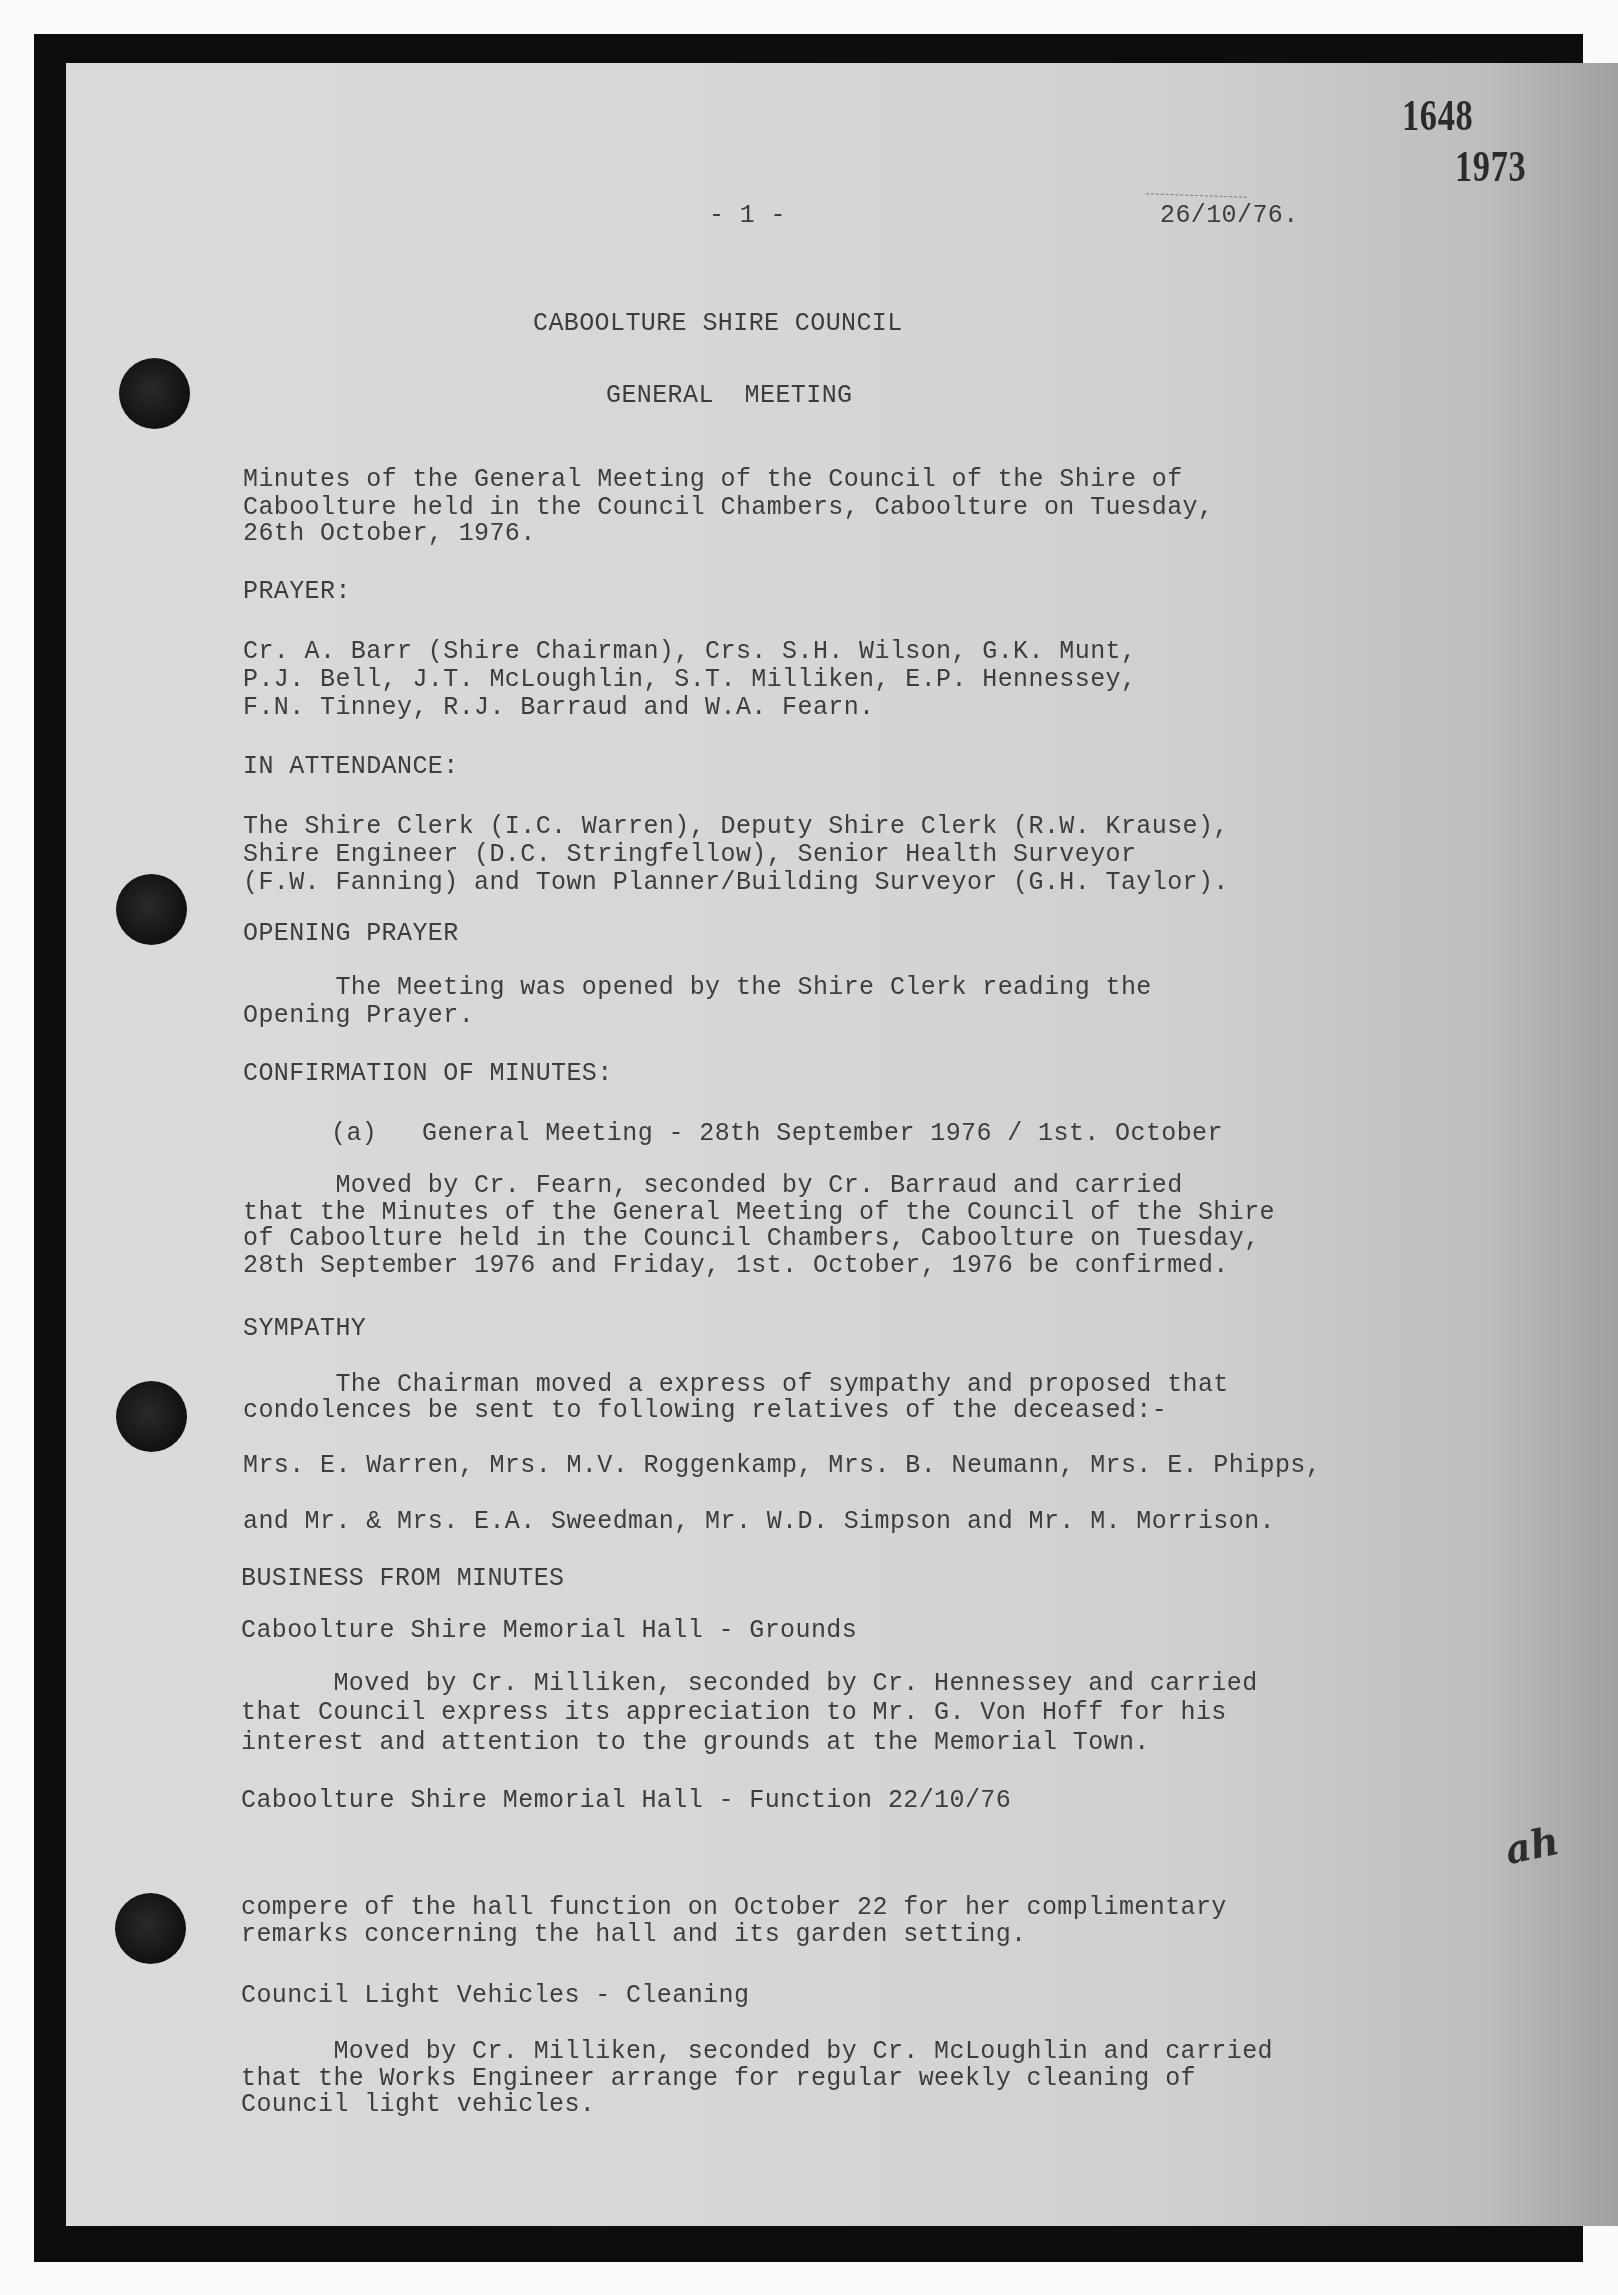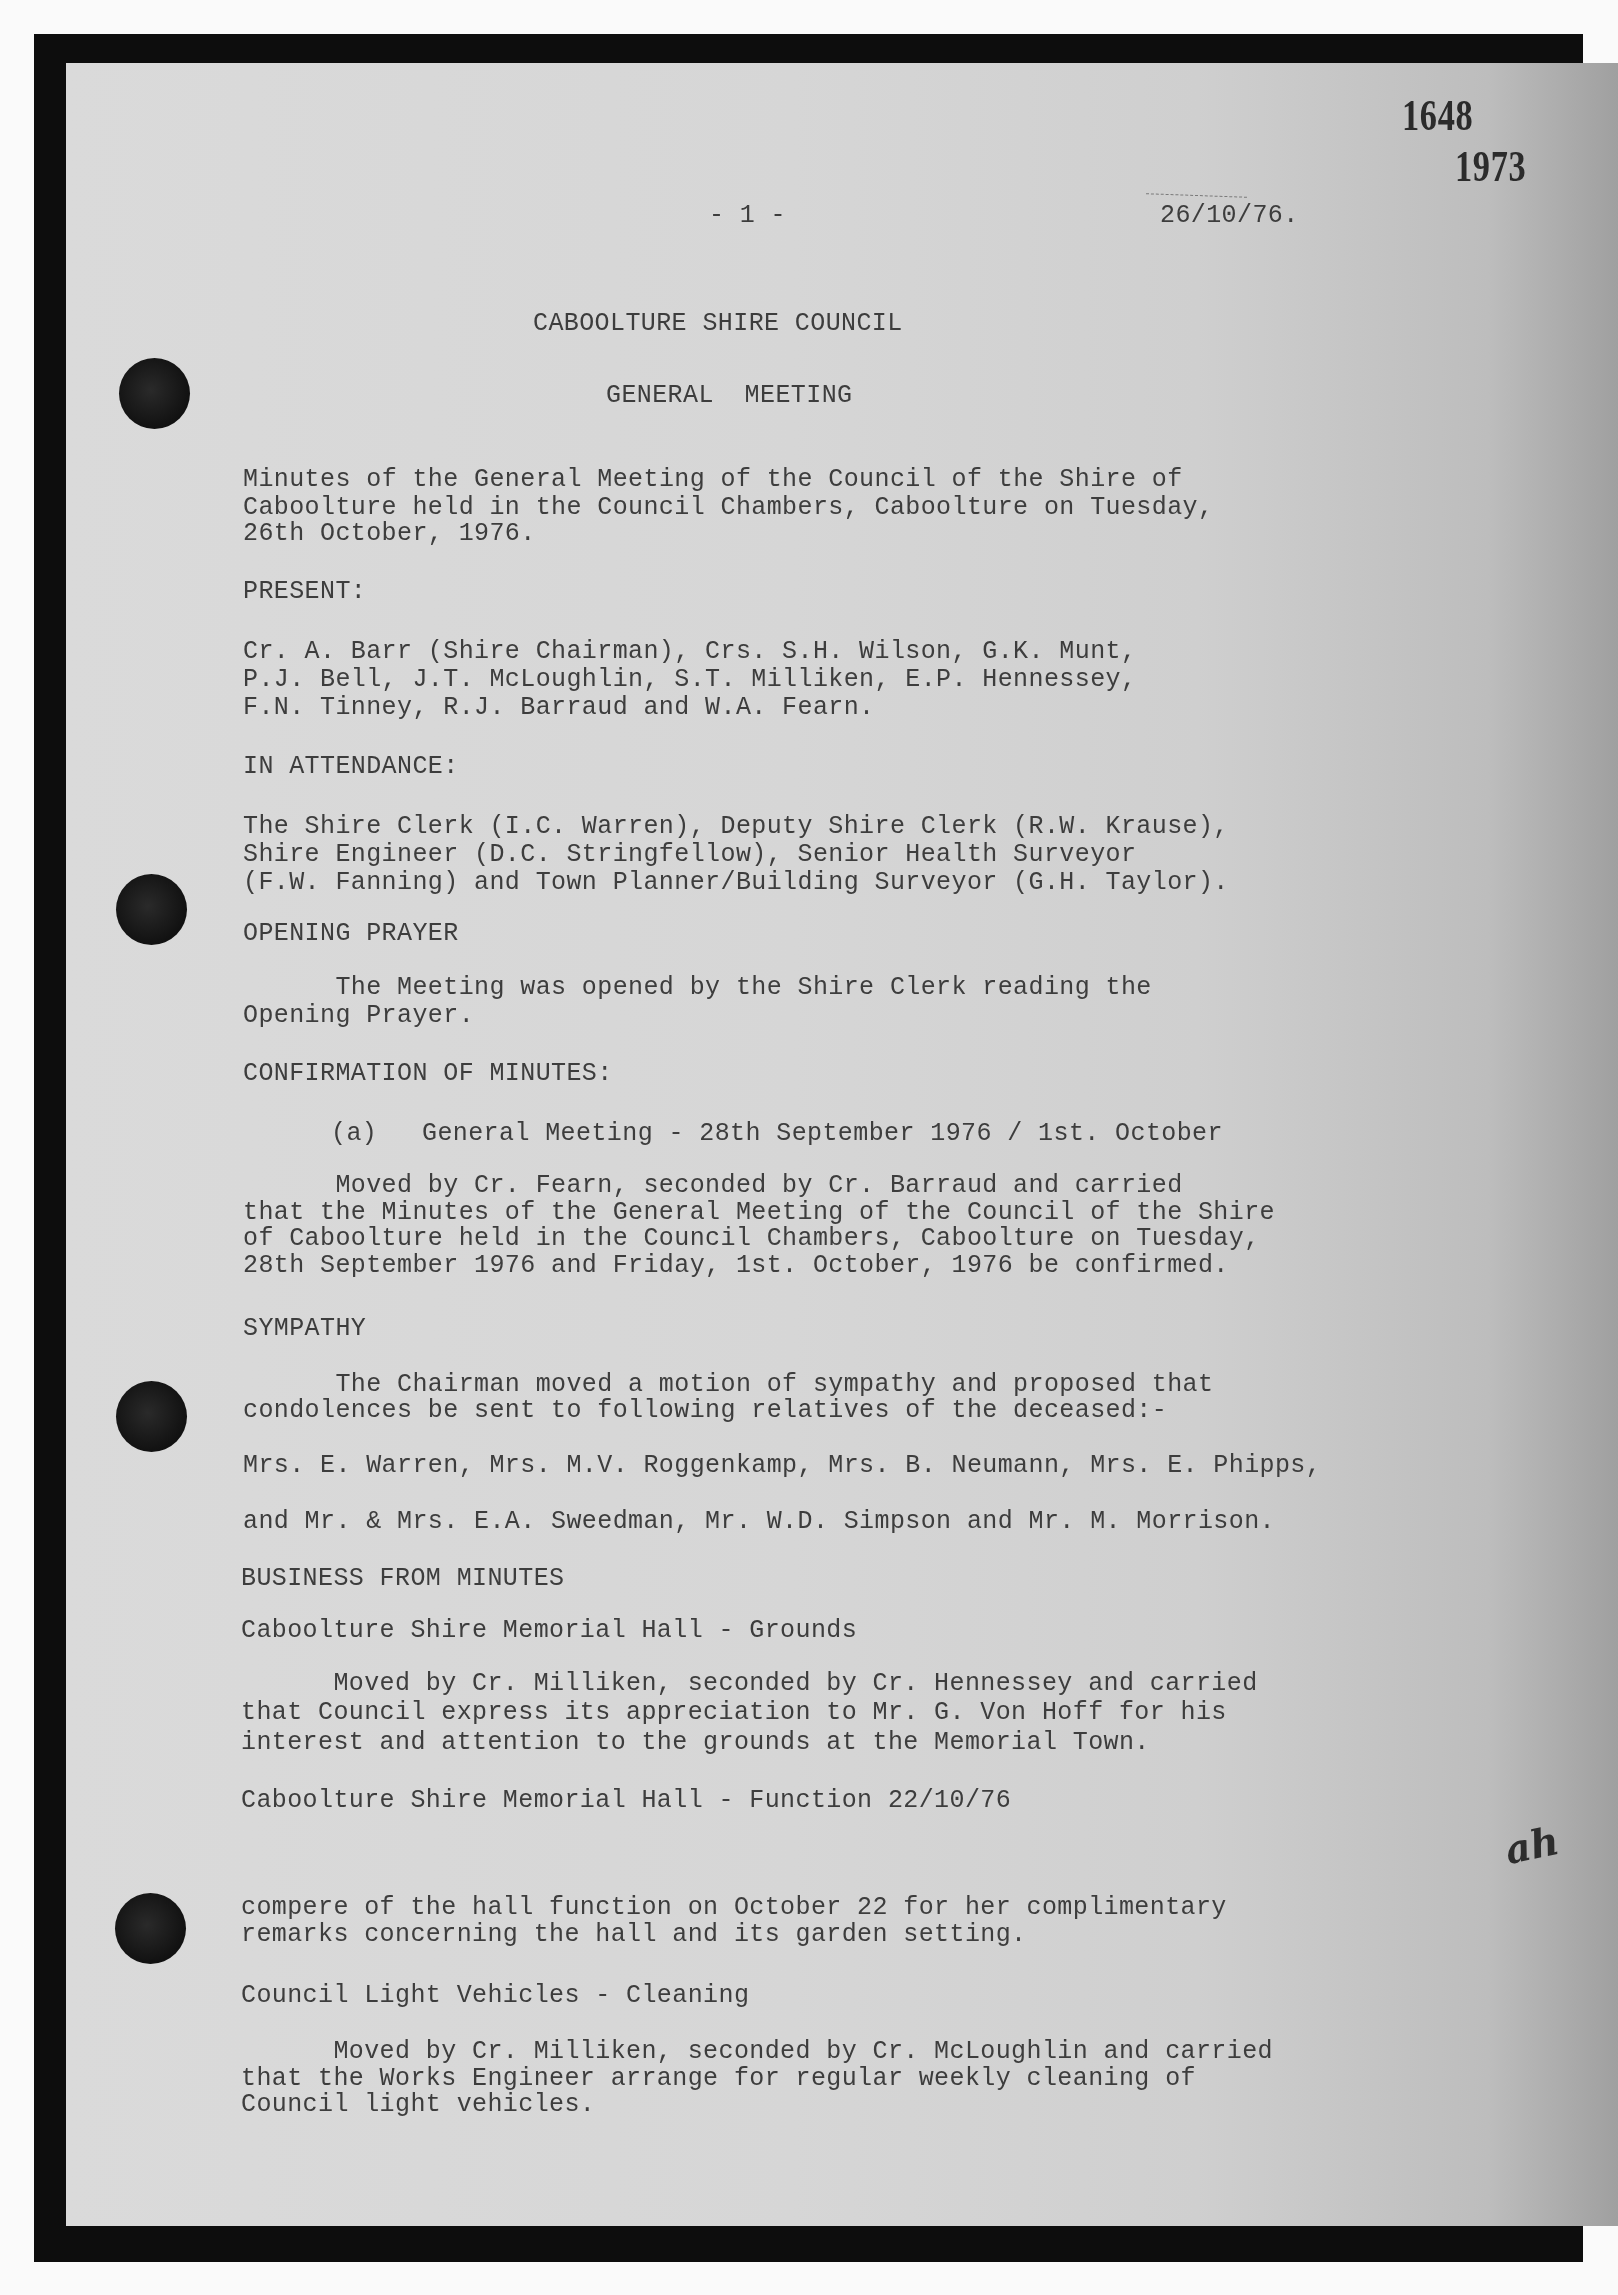--- a/index.html
+++ b/index.html
@@ -59,21 +59,21 @@
   <div class="line" style="left:643px;top:139px">- 1 -</div>
   <div class="line" style="left:1094px;top:139px">26/10/76.</div>
 
   <div class="line u" style="left:467px;top:247px">CABOOLTURE SHIRE COUNCIL</div>
   <div class="line u" style="left:540px;top:319px">GENERAL  MEETING</div>
 
   <div class="line" style="left:177px;top:403px"><span class="u">Minutes</span><span> of the General Meeting of the Council of the Shire of</span></div>
   <div class="line" style="left:177px;top:431px">Caboolture held in the Council Chambers, Caboolture on Tuesday,</div>
   <div class="line" style="left:177px;top:457px">26th October, 1976.</div>
 
-  <div class="line" style="left:177px;top:515px"><span class="u">PRESENT</span><span>:</span></div>
+  <div class="line" style="left:177px;top:515px"><span class="u">PRAYER</span><span>:</span></div>
   <div class="line" style="left:177px;top:575px">Cr. A. Barr (Shire Chairman), Crs. S.H. Wilson, G.K. Munt,</div>
   <div class="line" style="left:177px;top:603px">P.J. Bell, J.T. McLoughlin, S.T. Milliken, E.P. Hennessey,</div>
   <div class="line" style="left:177px;top:631px">F.N. Tinney, R.J. Barraud and W.A. Fearn.</div>
 
   <div class="line" style="left:177px;top:690px"><span class="u">IN ATTENDANCE</span><span>:</span></div>
   <div class="line" style="left:177px;top:750px">The Shire Clerk (I.C. Warren), Deputy Shire Clerk (R.W. Krause),</div>
   <div class="line" style="left:177px;top:778px">Shire Engineer (D.C. Stringfellow), Senior Health Surveyor</div>
   <div class="line" style="left:177px;top:806px">(F.W. Fanning) and Town Planner/Building Surveyor (G.H. Taylor).</div>
 
   <div class="line u" style="left:177px;top:857px">OPENING PRAYER</div>
@@ -82,21 +82,21 @@
 
   <div class="line" style="left:177px;top:997px"><span class="u">CONFIRMATION OF MINUTES</span><span>:</span></div>
   <div class="line" style="left:265px;top:1057px">(a)</div>
   <div class="line u" style="left:356px;top:1057px">General Meeting - 28th September 1976 / 1st. October</div>
   <div class="line" style="left:177px;top:1136px">that the Minutes of the General Meeting of the Council of the Shire</div>
   <div class="line" style="left:177px;top:1109px">      Moved by Cr. Fearn, seconded by Cr. Barraud and carried</div>
   <div class="line" style="left:177px;top:1162px">of Caboolture held in the Council Chambers, Caboolture on Tuesday,</div>
   <div class="line" style="left:177px;top:1189px">28th September 1976 and Friday, 1st. October, 1976 be confirmed.</div>
 
   <div class="line u" style="left:177px;top:1252px">SYMPATHY</div>
-  <div class="line" style="left:177px;top:1308px">      The Chairman moved a motion of sympathy and proposed that</div>
+  <div class="line" style="left:177px;top:1308px">      The Chairman moved a express of sympathy and proposed that</div>
   <div class="line" style="left:177px;top:1334px">condolences be sent to following relatives of the deceased:-</div>
   <div class="line" style="left:177px;top:1389px">Mrs. E. Warren, Mrs. M.V. Roggenkamp, Mrs. B. Neumann, Mrs. E. Phipps,</div>
   <div class="line" style="left:177px;top:1445px">and Mr. &amp; Mrs. E.A. Sweedman, Mr. W.D. Simpson and Mr. M. Morrison.</div>
 
   <div class="line u" style="left:175px;top:1502px">BUSINESS FROM MINUTES</div>
 
   <div class="line u" style="left:175px;top:1554px">Caboolture Shire Memorial Hall - Grounds</div>
   <div class="line" style="left:175px;top:1607px">      Moved by Cr. Milliken, seconded by Cr. Hennessey and carried</div>
   <div class="line" style="left:175px;top:1636px">that Council express its appreciation to Mr. G. Von Hoff for his</div>
   <div class="line" style="left:175px;top:1666px">interest and attention to the grounds at the Memorial Town.</div>

